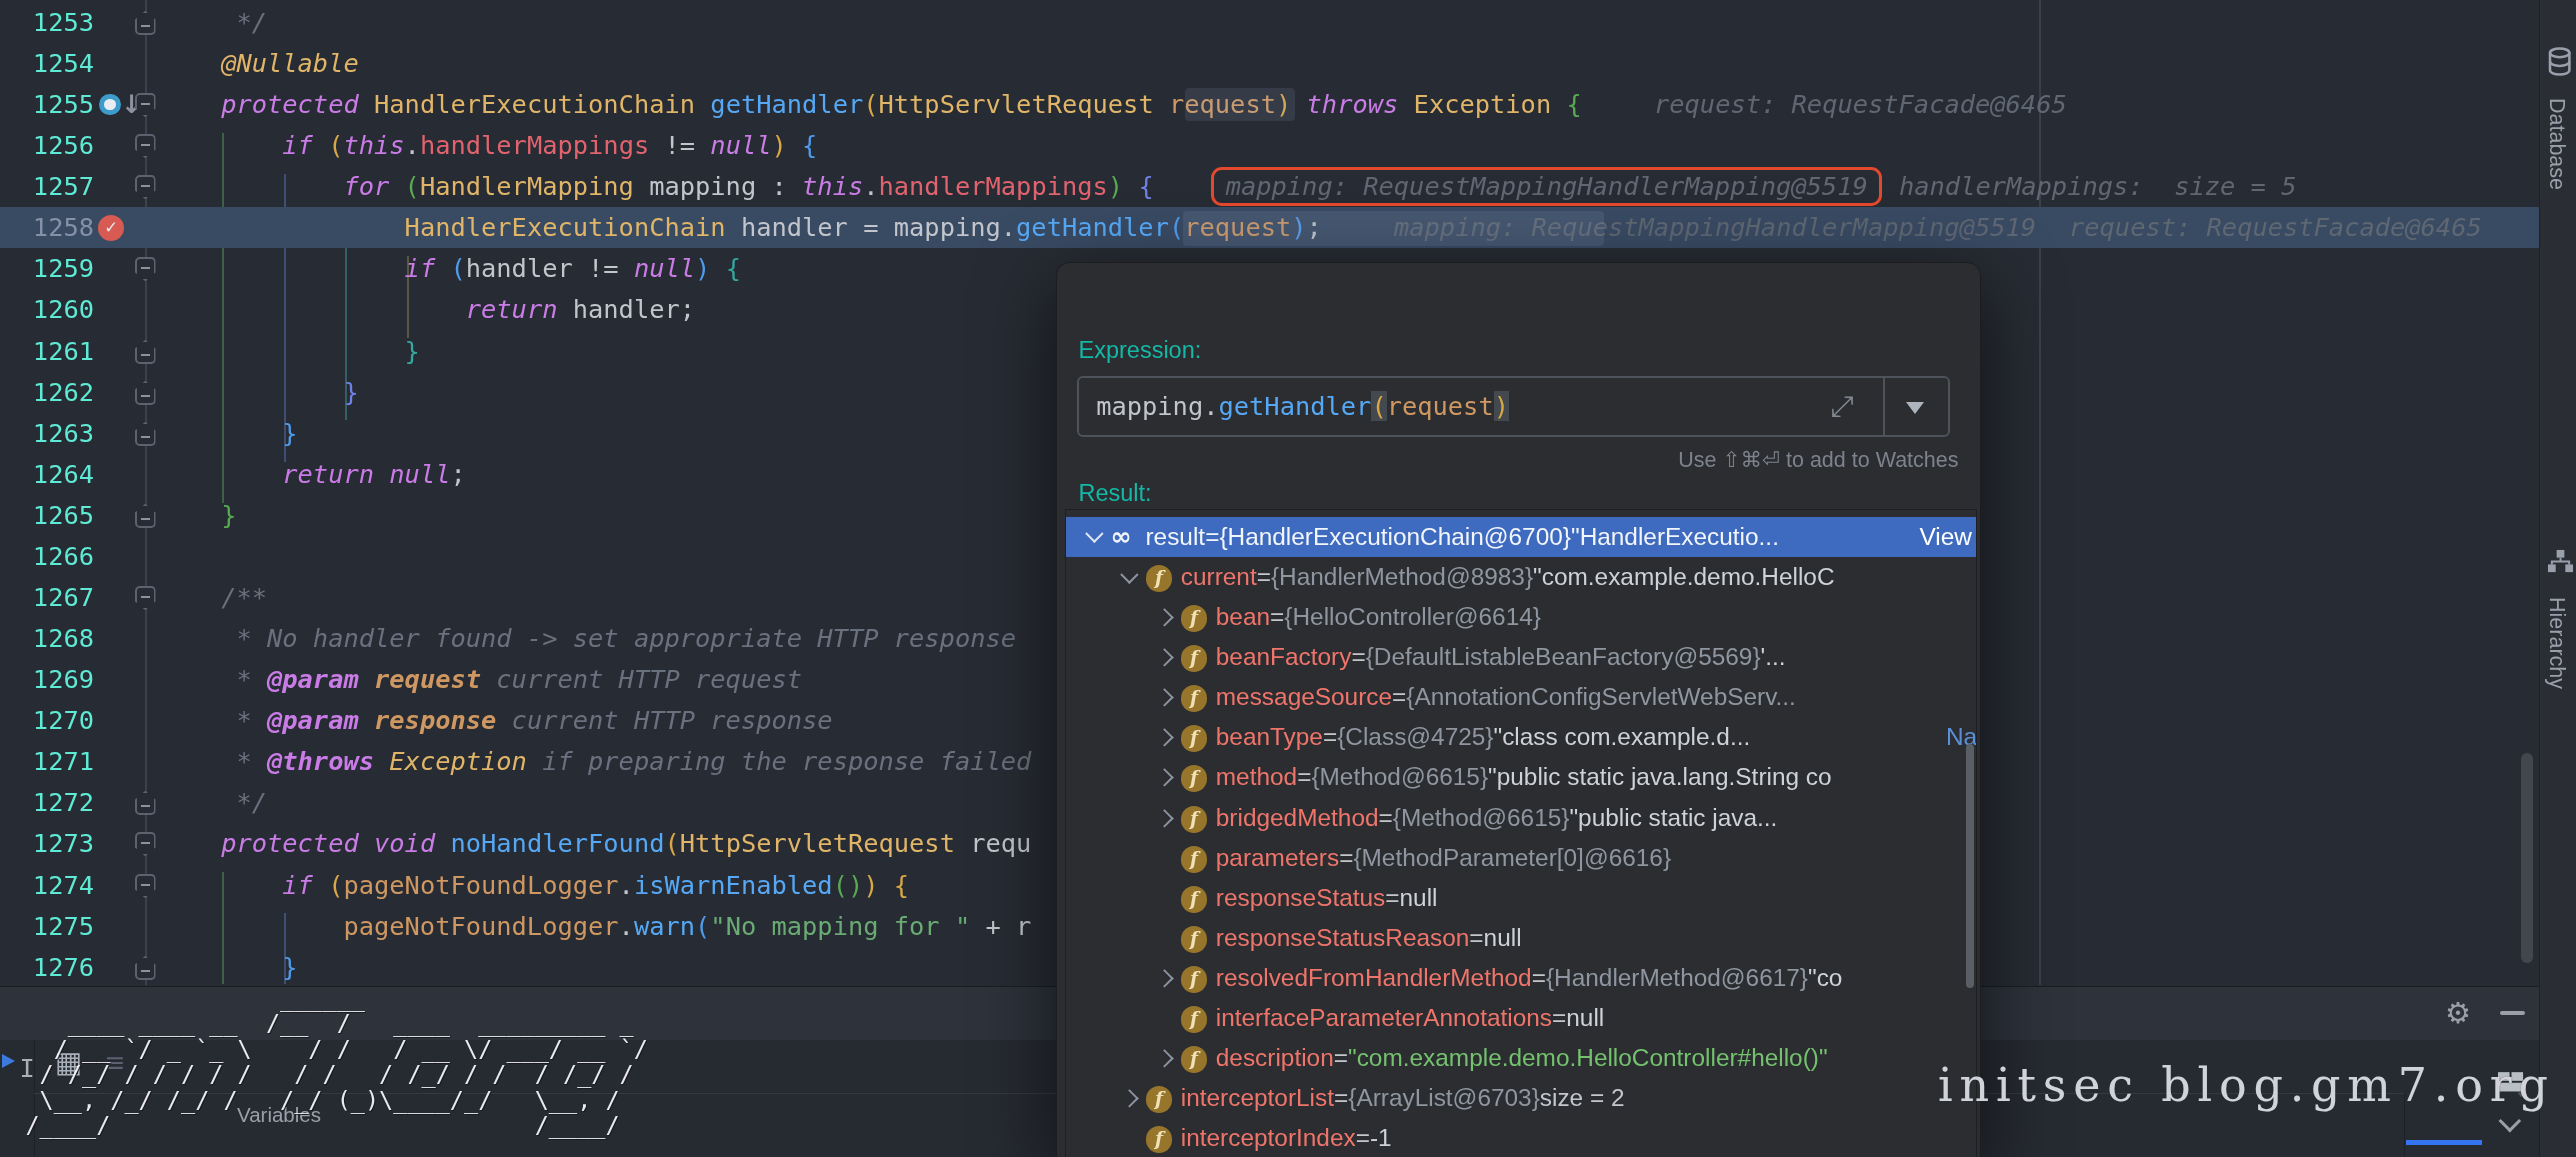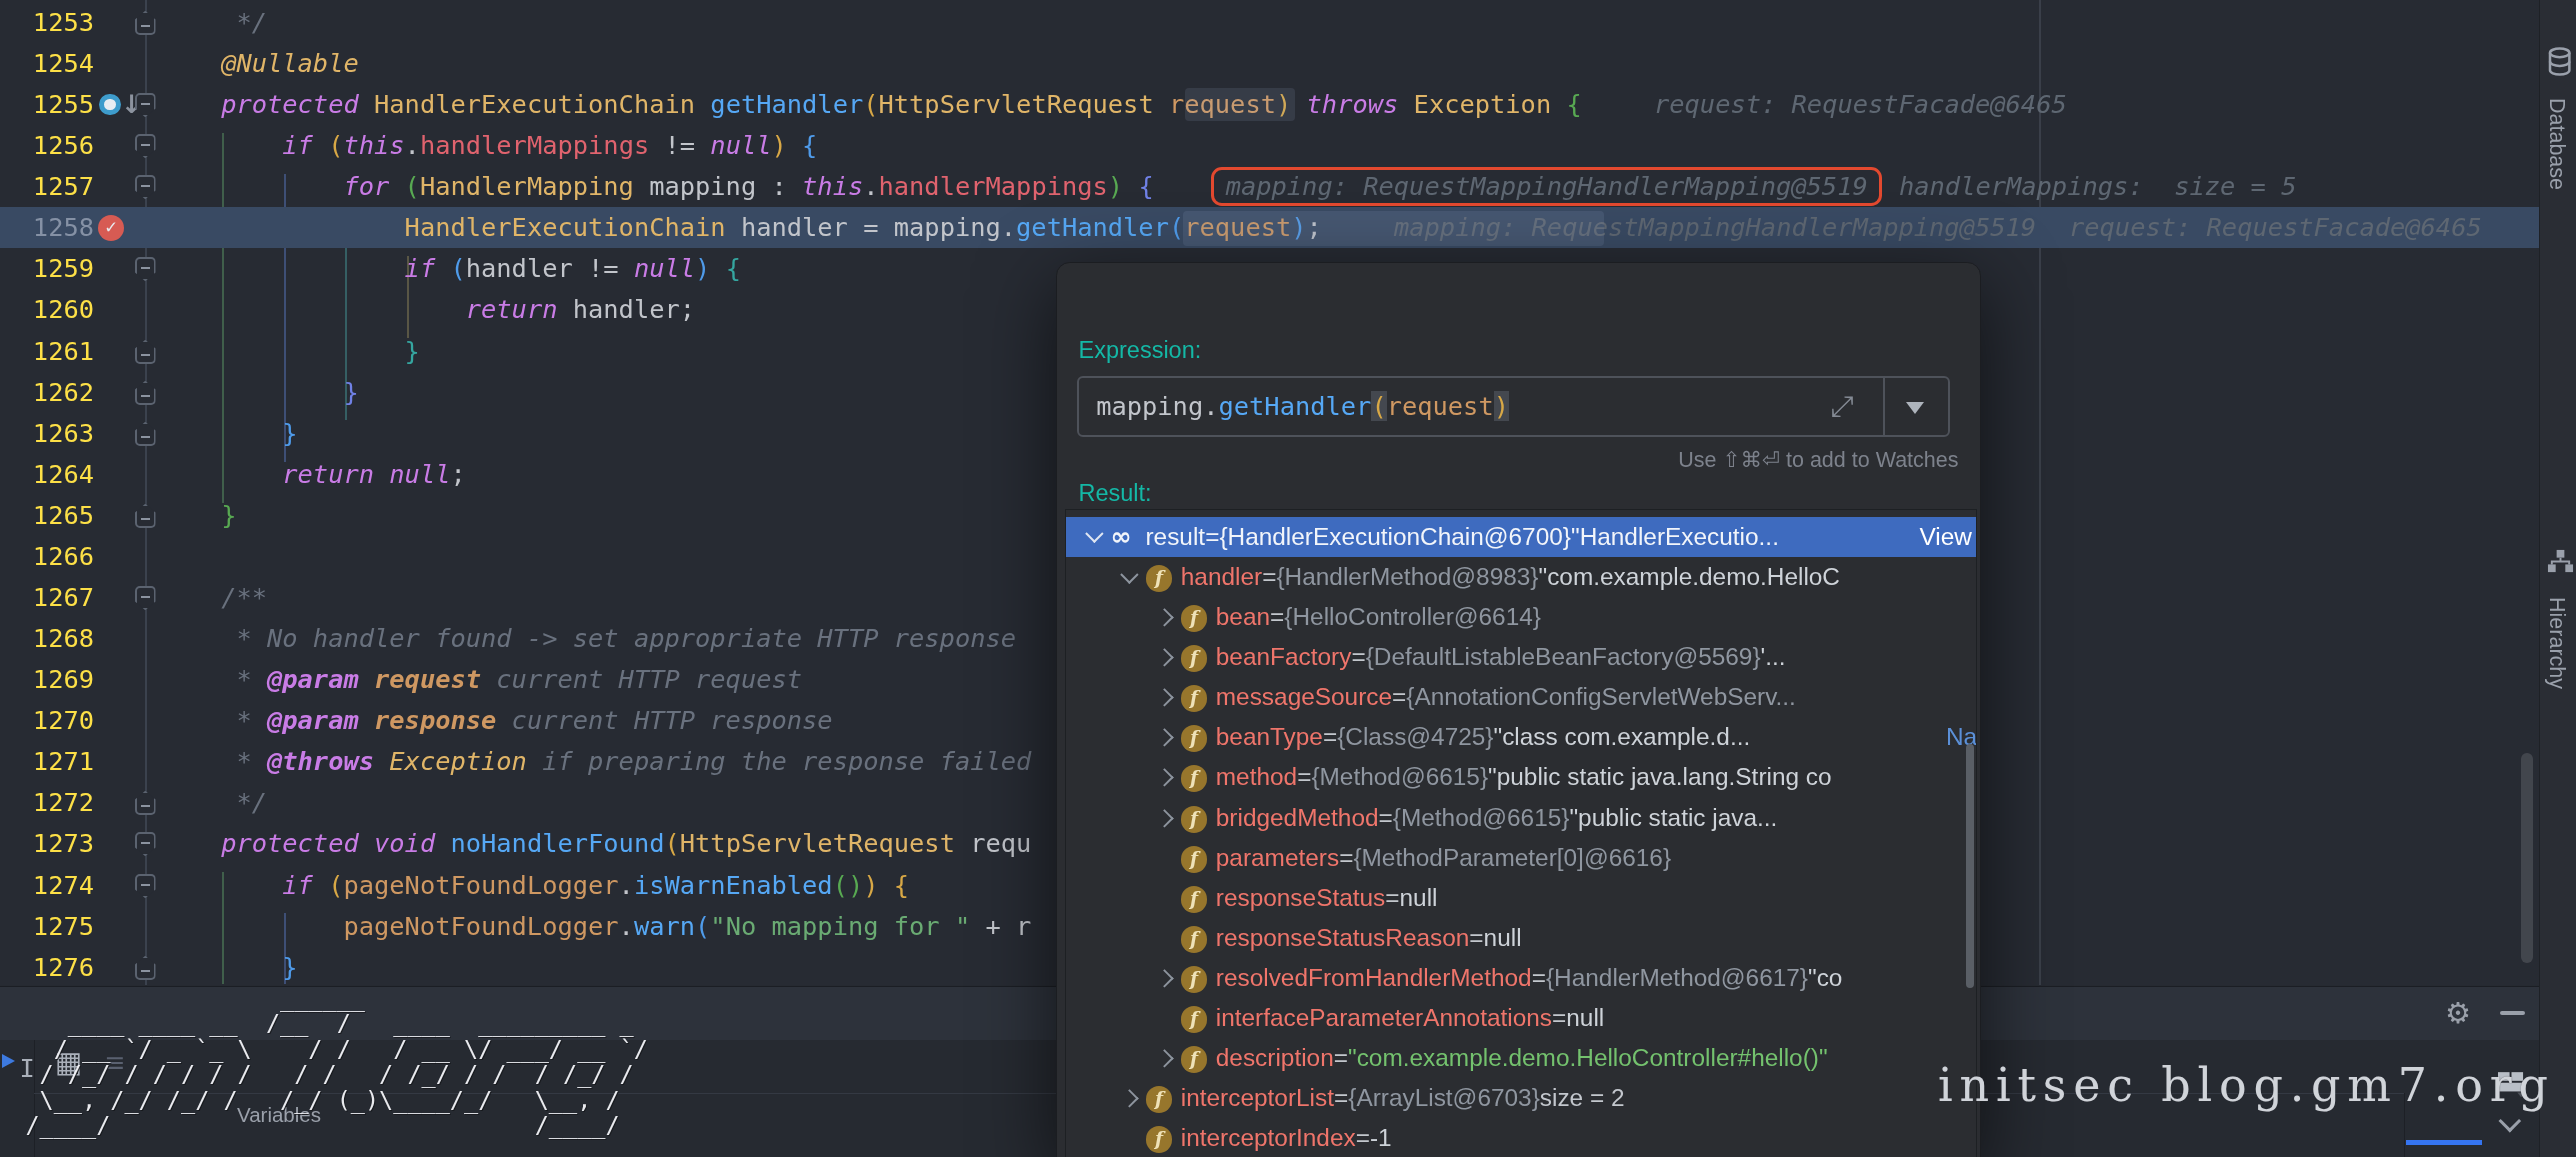--- a/index.html
+++ b/index.html
@@ -3,21 +3,21 @@
 <meta charset="utf-8">
 <style>
   html,body{margin:0;padding:0;background:#1f2228;}
   #stage{position:relative;width:2576px;height:1158px;overflow:hidden;
          background:#262a31;font-family:"Liberation Sans",sans-serif;}
   
   #editor{position:absolute;left:0;top:0;width:2539px;height:985px;background:#272b33;}
   .ed-row{position:absolute;left:0;width:2539px;height:41px;}
   .ed-row.current{background:#394a63;}
   .ln-num{position:absolute;left:0;top:0;width:94px;text-align:right;
-          font:25.4px/41px "DejaVu Sans Mono",monospace;color:#fde047;}
+          font:25.4px/41px "DejaVu Sans Mono",monospace;color:#5eead4;}
   .current .ln-num{color:#8591a5;}
   .code{position:absolute;left:160px;top:0;margin:0;white-space:pre;
         font:25.4px/41px "DejaVu Sans Mono",monospace;color:#c2c5cb;}
   .tk-p{color:#c2c5cb}.tk-d{color:#c2c5cb}
   .tk-k{color:#c97ce6;font-style:italic}
   .tk-th{color:#c97ce6;font-style:italic}
   .tk-c{color:#e0b568}
   .tk-f{color:#56a8f5}
   .tk-fd{color:#e0636e}
   .tk-pa{color:#cf9862}
@@ -318,21 +318,21 @@
           <span class="v-eq"> = </span>
           <span class="v-ref">{HandlerExecutionChain@6700}</span>
           <span class="v-str"> "HandlerExecutio...</span>
           <span class="t-link">View</span>
         </div>
         <div class="trow" style="top: 47px; padding-left: 47px;">
           <span class="chev-slot">
             <span class="chev down"></span>
           </span>
           <span class="t-icon"><span class="f-circle">f</span></span>
-          <span class="t-name">handler</span>
+          <span class="t-name">current</span>
           <span class="v-eq"> = </span>
           <span class="v-ref">{HandlerMethod@8983}</span>
           <span class="v-str"> "com.example.demo.HelloC</span>
         </div>
         <div class="trow" style="top: 87px; padding-left: 82px;">
           <span class="chev-slot">
             <span class="chev right"></span>
           </span>
           <span class="t-icon"><span class="f-circle">f</span></span>
           <span class="t-name">bean</span>

